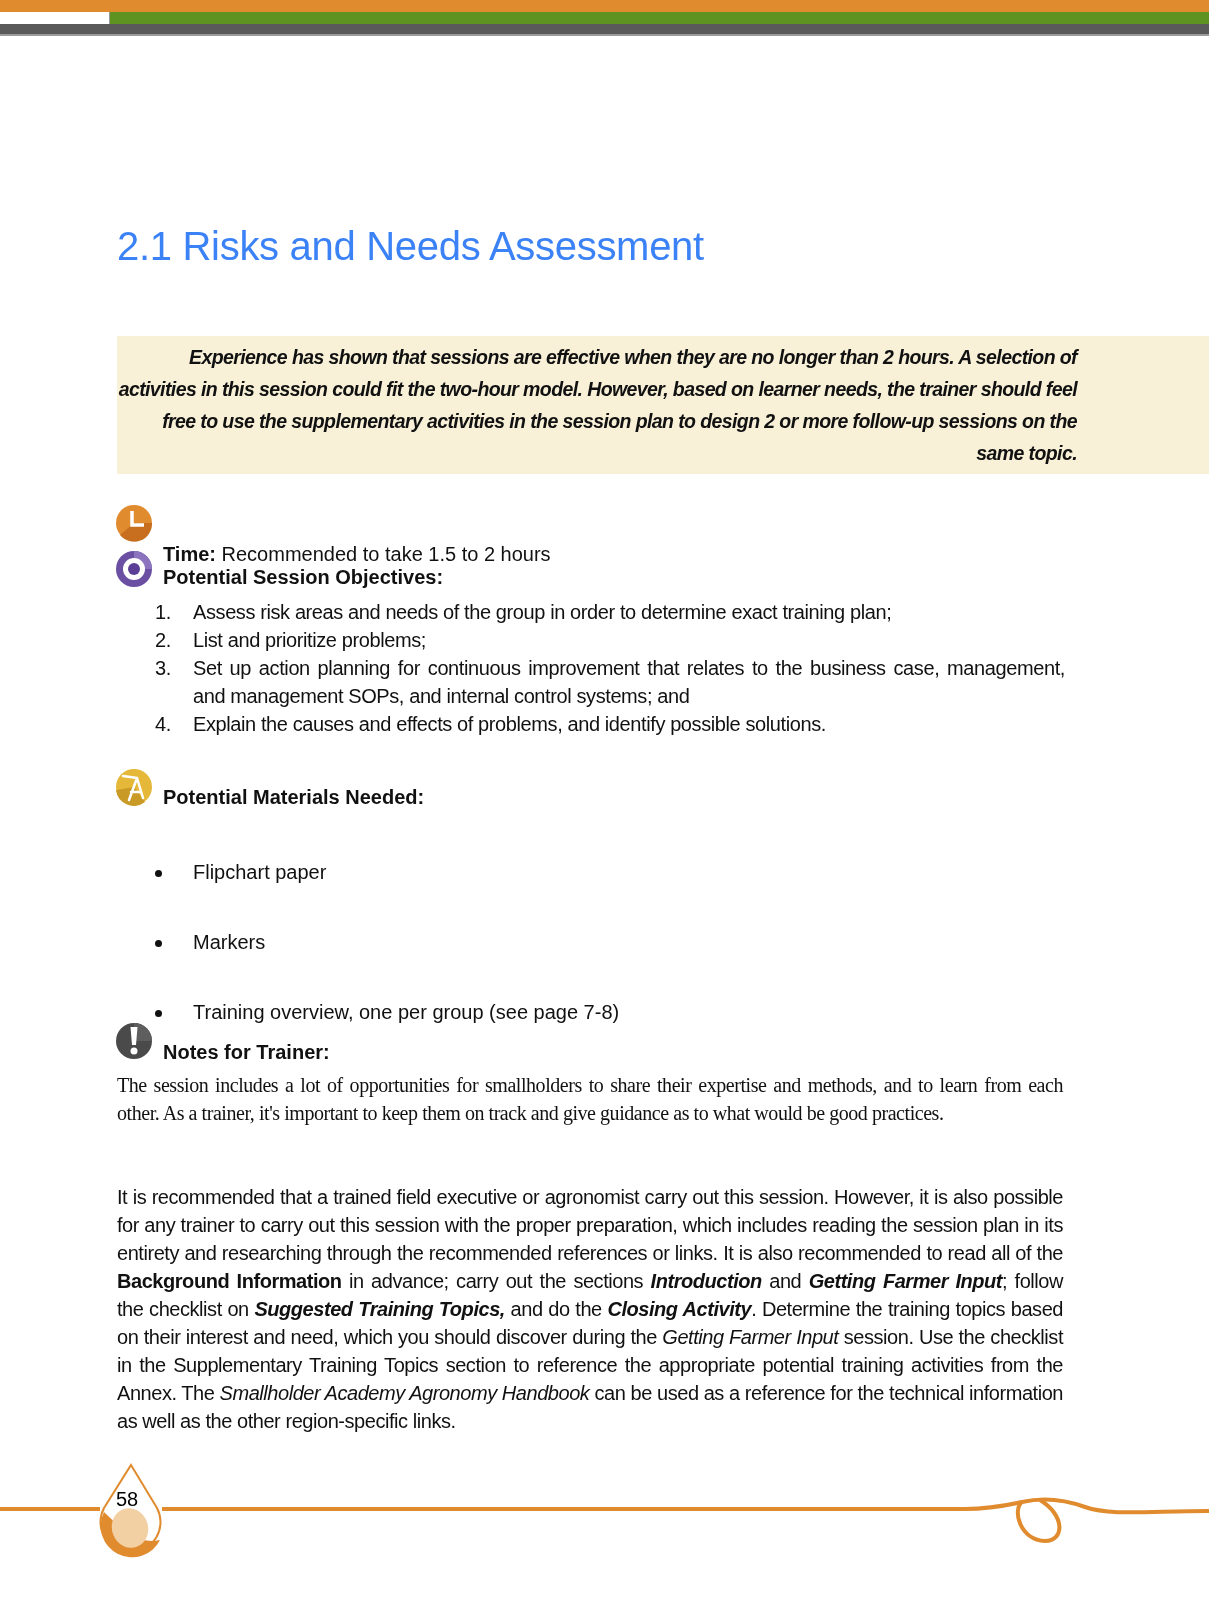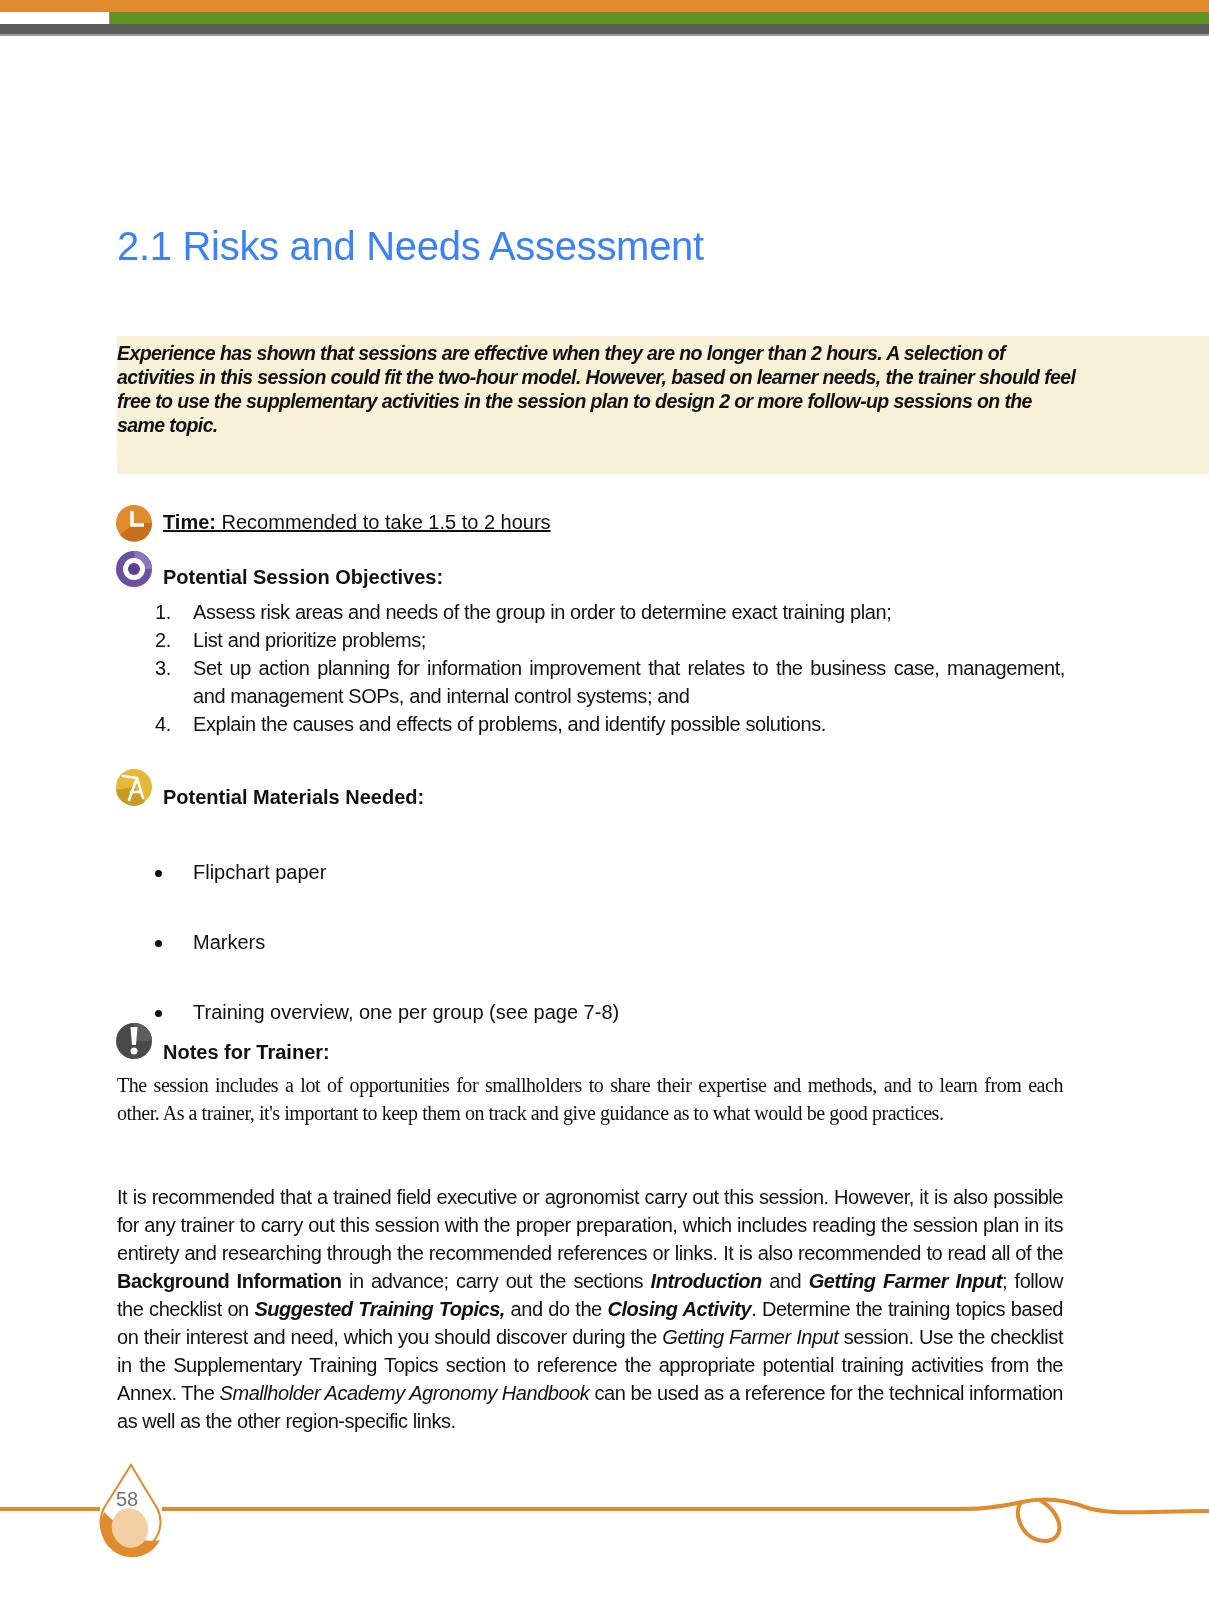--- a/index.html
+++ b/index.html
@@ -16,74 +16,74 @@
     position: absolute; left: 117px; top: 224px;
     font-size: 40px; color: #3b82f6; font-weight: normal; letter-spacing: -0.3px;
   }
 
   .callout {
     position: absolute; left: 117px; top: 336px; width: 1092px; height: 138px;
     background: #f8f1d8;
   }
   .callout-text {
     position: absolute; left: 117px; top: 341px; width: 960px;
-    font-size: 19.5px; font-weight: bold; font-style: italic; line-height: 24px;
-    letter-spacing: -0.6px; color: #111;
+    font-size: 19.5px; font-weight: bold; font-style: italic; line-height: 32px;
+    letter-spacing: -0.6px; color: #111; text-align: right;
   }
 
   .icon { position: absolute; width: 38px; height: 38px; }
   .heading-row { position: absolute; left: 163px; font-size: 20px; }
   .heading-row b { font-weight: bold; }
 
   .olist { position: absolute; left: 150px; top: 598px; width: 915px; font-size: 20px; line-height: 28px; list-style: none; }
   .olist li { position: relative; padding-left: 43px; text-align: justify; text-align-last: left; letter-spacing: -0.4px; }
   .olist li .num { position: absolute; left: 5px; top: 0; }
 
   .ulist { position: absolute; left: 150px; top: 817px; font-size: 20px; line-height: 30px; list-style: none; }
   .ulist li { position: relative; padding-left: 43px; margin-top: 40px; }
   .ulist li .bullet { position: absolute; left: 5px; top: 13px; width: 7px; height: 7px; border-radius: 50%; background: #111; }
 
   .para { position: absolute; left: 117px; width: 946px; font-size: 20px; line-height: 28px; text-align: justify; letter-spacing: -0.45px; }
-  .page-num { position: absolute; left: 116px; top: 1488px; font-size: 20px; color: #737373; }
+  .page-num { position: absolute; left: 116px; top: 1488px; font-size: 20px; color: #000000; }
 </style>
 </head>
 <body>
 
 <div class="band band-orange"></div>
 <div class="band band-white"></div>
 <div class="band band-green"></div>
 <div class="band band-gray"></div>
 
 <h1 class="title">2.1 Risks and Needs Assessment</h1>
 
 <div class="callout"></div>
 <p class="callout-text">Experience has shown that sessions are effective when they are no longer than 2 hours. A selection of activities in this session could fit the two-hour model. However, based on learner needs, the trainer should feel free to use the supplementary activities in the session plan to design 2 or more follow-up sessions on the same topic.</p>
 
 <svg class="icon" style="left:115px; top:504px;" viewBox="0 0 38 38">
   <circle cx="19" cy="19" r="18" fill="#e08b2e"></circle>
   <path d="M19 19 L37 19 A18 18 0 0 1 5 31 Z" fill="#c76f1f"></path>
   <path d="M17 7 L17 21 L29 21" stroke="#ffffff" stroke-width="3.5" fill="none"></path>
 </svg>
-<div class="heading-row" style="top:511px;text-decoration:underline;">
+<div class="heading-row" style="top:543px;">
   <b>Time:</b><span> Recommended to take 1.5 to 2 hours</span>
 </div>
 
 <svg class="icon" style="left:115px; top:550px;" viewBox="0 0 38 38">
   <circle cx="19" cy="19" r="18" fill="#6a4fa3"></circle>
   <path d="M19 1 A18 18 0 0 1 37 19 L19 19 Z" fill="#8b74bd"></path>
   <circle cx="19" cy="19" r="11" fill="#ffffff"></circle>
   <circle cx="19" cy="19" r="6" fill="#5b3f96"></circle>
 </svg>
 <div class="heading-row" style="top:566px;">
   <b>Potential Session Objectives:</b>
 </div>
 <ol class="olist">
   <li><span class="num">1.</span><span>Assess risk areas and needs of the group in order to determine exact training plan;</span></li>
   <li><span class="num">2.</span><span>List and prioritize problems;</span></li>
-  <li><span class="num">3.</span><span>Set up action planning for information improvement that relates to the business case, management, and management SOPs, and internal control systems; and</span></li>
+  <li><span class="num">3.</span><span>Set up action planning for continuous improvement that relates to the business case, management, and management SOPs, and internal control systems; and</span></li>
   <li><span class="num">4.</span><span>Explain the causes and effects of problems, and identify possible solutions.</span></li>
 </ol>
 
 <svg class="icon" style="left:115px; top:768px;" viewBox="0 0 38 38">
   <circle cx="19" cy="19" r="18" fill="#e6b83a"></circle>
   <path d="M1 22 A18 18 0 0 0 30 34 L19 19 Z" fill="#c99a25"></path>
   <path d="M8 8 L22 10 M22 10 L14 32 M22 10 L28 30 M16 24 L26 24" stroke="#ffffff" stroke-width="2.5" fill="none" stroke-linecap="round"></path>
 </svg>
 <div class="heading-row" style="top:786px;">
   <b>Potential Materials Needed:</b>

